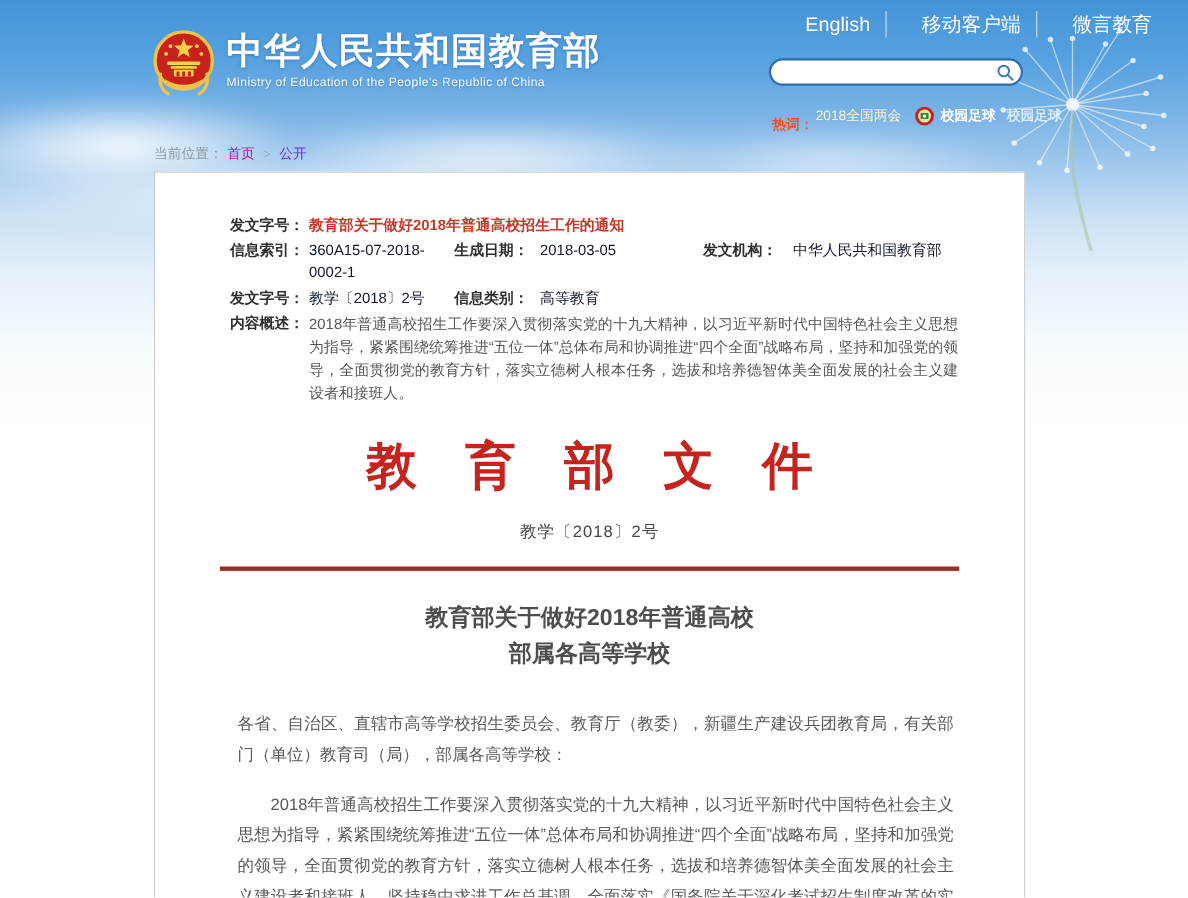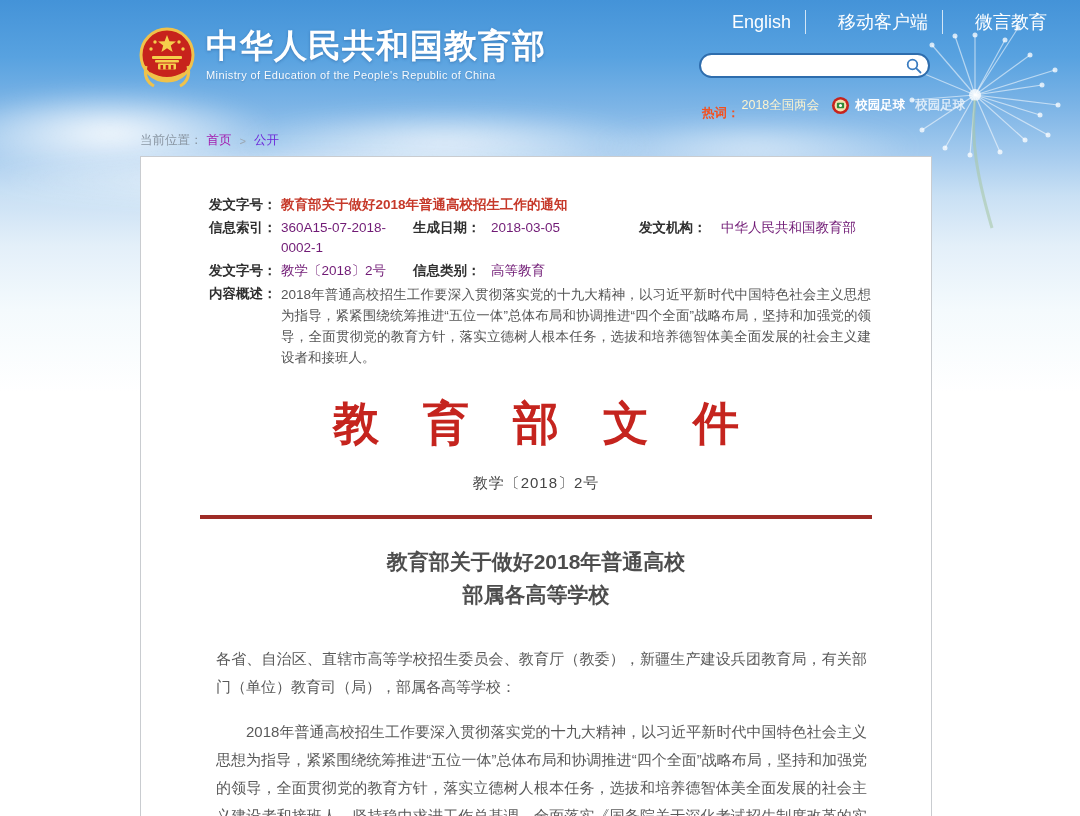--- a/index.html
+++ b/index.html
@@ -57,21 +57,21 @@
   .crumb-sep { color:#9aa6b2; margin:0 4px; font-size:11px; }
   .crumb-current { color:#6d28d9; margin-left:4px; cursor:pointer; }
 
   
   .panel { position:absolute; left:140px; top:156px; width:792px; height:680px;
     background:#ffffff; border:1px solid #c9ccd0; border-bottom:none; }
 
   .meta { padding:38px 60px 0 68px; font-size:13.5px; }
   .meta-row { display:flex; line-height:20px; margin-bottom:3px; }
   .m-label { font-weight:bold; color:#2f2f2f; flex:0 0 auto; }
-  .m-val { color:#701a75; }
+  .m-val { color:#0f172a; }
   .w-label { width:72px; }
   .w-val1 { width:132px; }
   .w-label2 { width:78px; }
   .w-val2 { width:148px; }
   .w-label3 { width:82px; }
   .red-title-val { color:#c6392a; font-weight:bold; cursor:pointer; }
   .summary-val { color:#555; line-height:21px; text-align:justify; flex:1 1 auto; }
 
   .letterhead { margin-top:30px; text-align:center;
     font-family:"Liberation Serif","DejaVu Serif",serif; font-weight:bold;

